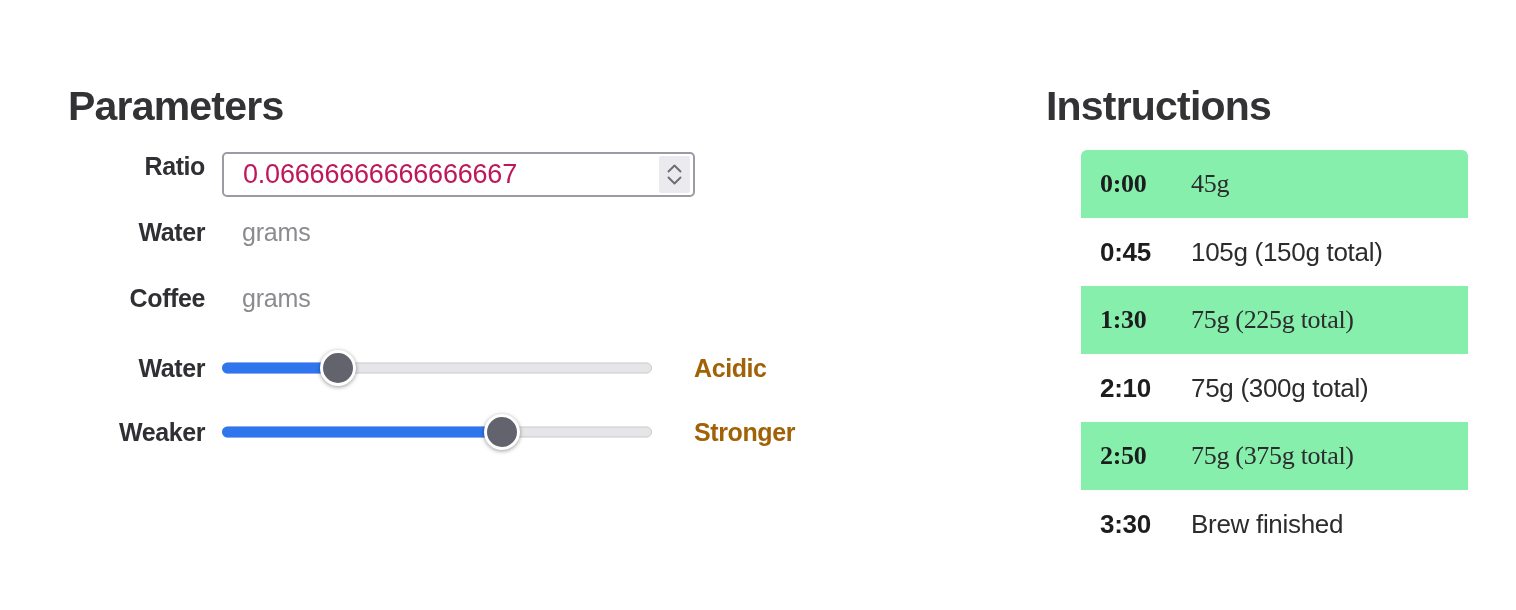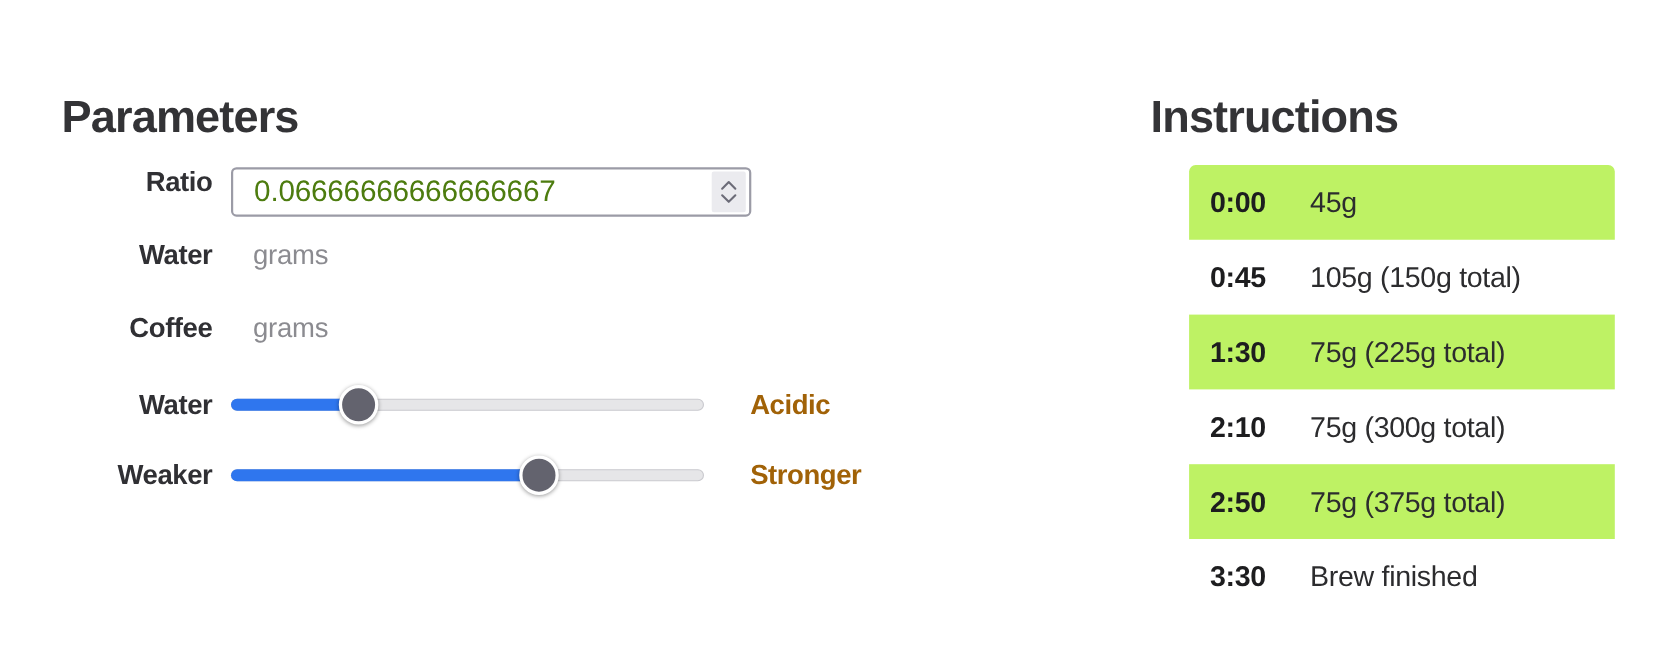--- a/index.html
+++ b/index.html
@@ -19,21 +19,21 @@
 
   .page {
     position: relative;
     width: 1516px;
     height: 610px;
   }
 
   
   .params-panel {
     position: absolute;
-    left: 0px;
+    left: 12px;
     top: 0px;
     width: 1000px;
     height: 610px;
   }
 
   .section-title {
     position: absolute;
     font-size: 41px;
     font-weight: bold;
     letter-spacing: -0.8px;
@@ -78,21 +78,21 @@
     border-radius: 5px;
     background: #ffffff;
     display: flex;
     align-items: center;
   }
   .number-input .value {
     flex: 1;
     padding-left: 19px;
     font-size: 27px;
     font-family: "Liberation Sans", "DejaVu Sans", sans-serif;
-    color: #4d7c0f;
+    color: #be185d;
     letter-spacing: -0.2px;
     white-space: nowrap;
     overflow: hidden;
   }
   .spinner {
     width: 31px;
     height: 37px;
     margin-right: 3px;
     background: #ebebef;
     border-radius: 2px;
@@ -188,21 +188,21 @@
     width: 387px;
     pointer-events: auto;
   }
   .instr-row {
     display: flex;
     align-items: center;
     height: 68px;
     padding-left: 19px;
     box-sizing: border-box;
   }
-  .instr-row.shaded { background: #bef264; }
+  .instr-row.shaded { background: #86efac; font-family: Liberation Serif, serif; }
   .instr-row:first-child { border-radius: 6px 6px 0 0; }
   .instr-time {
     width: 91px;
     flex: none;
     font-size: 26px;
     font-weight: bold;
     letter-spacing: -0.3px;
     color: #1d1d1f;
     white-space: nowrap;
   }

